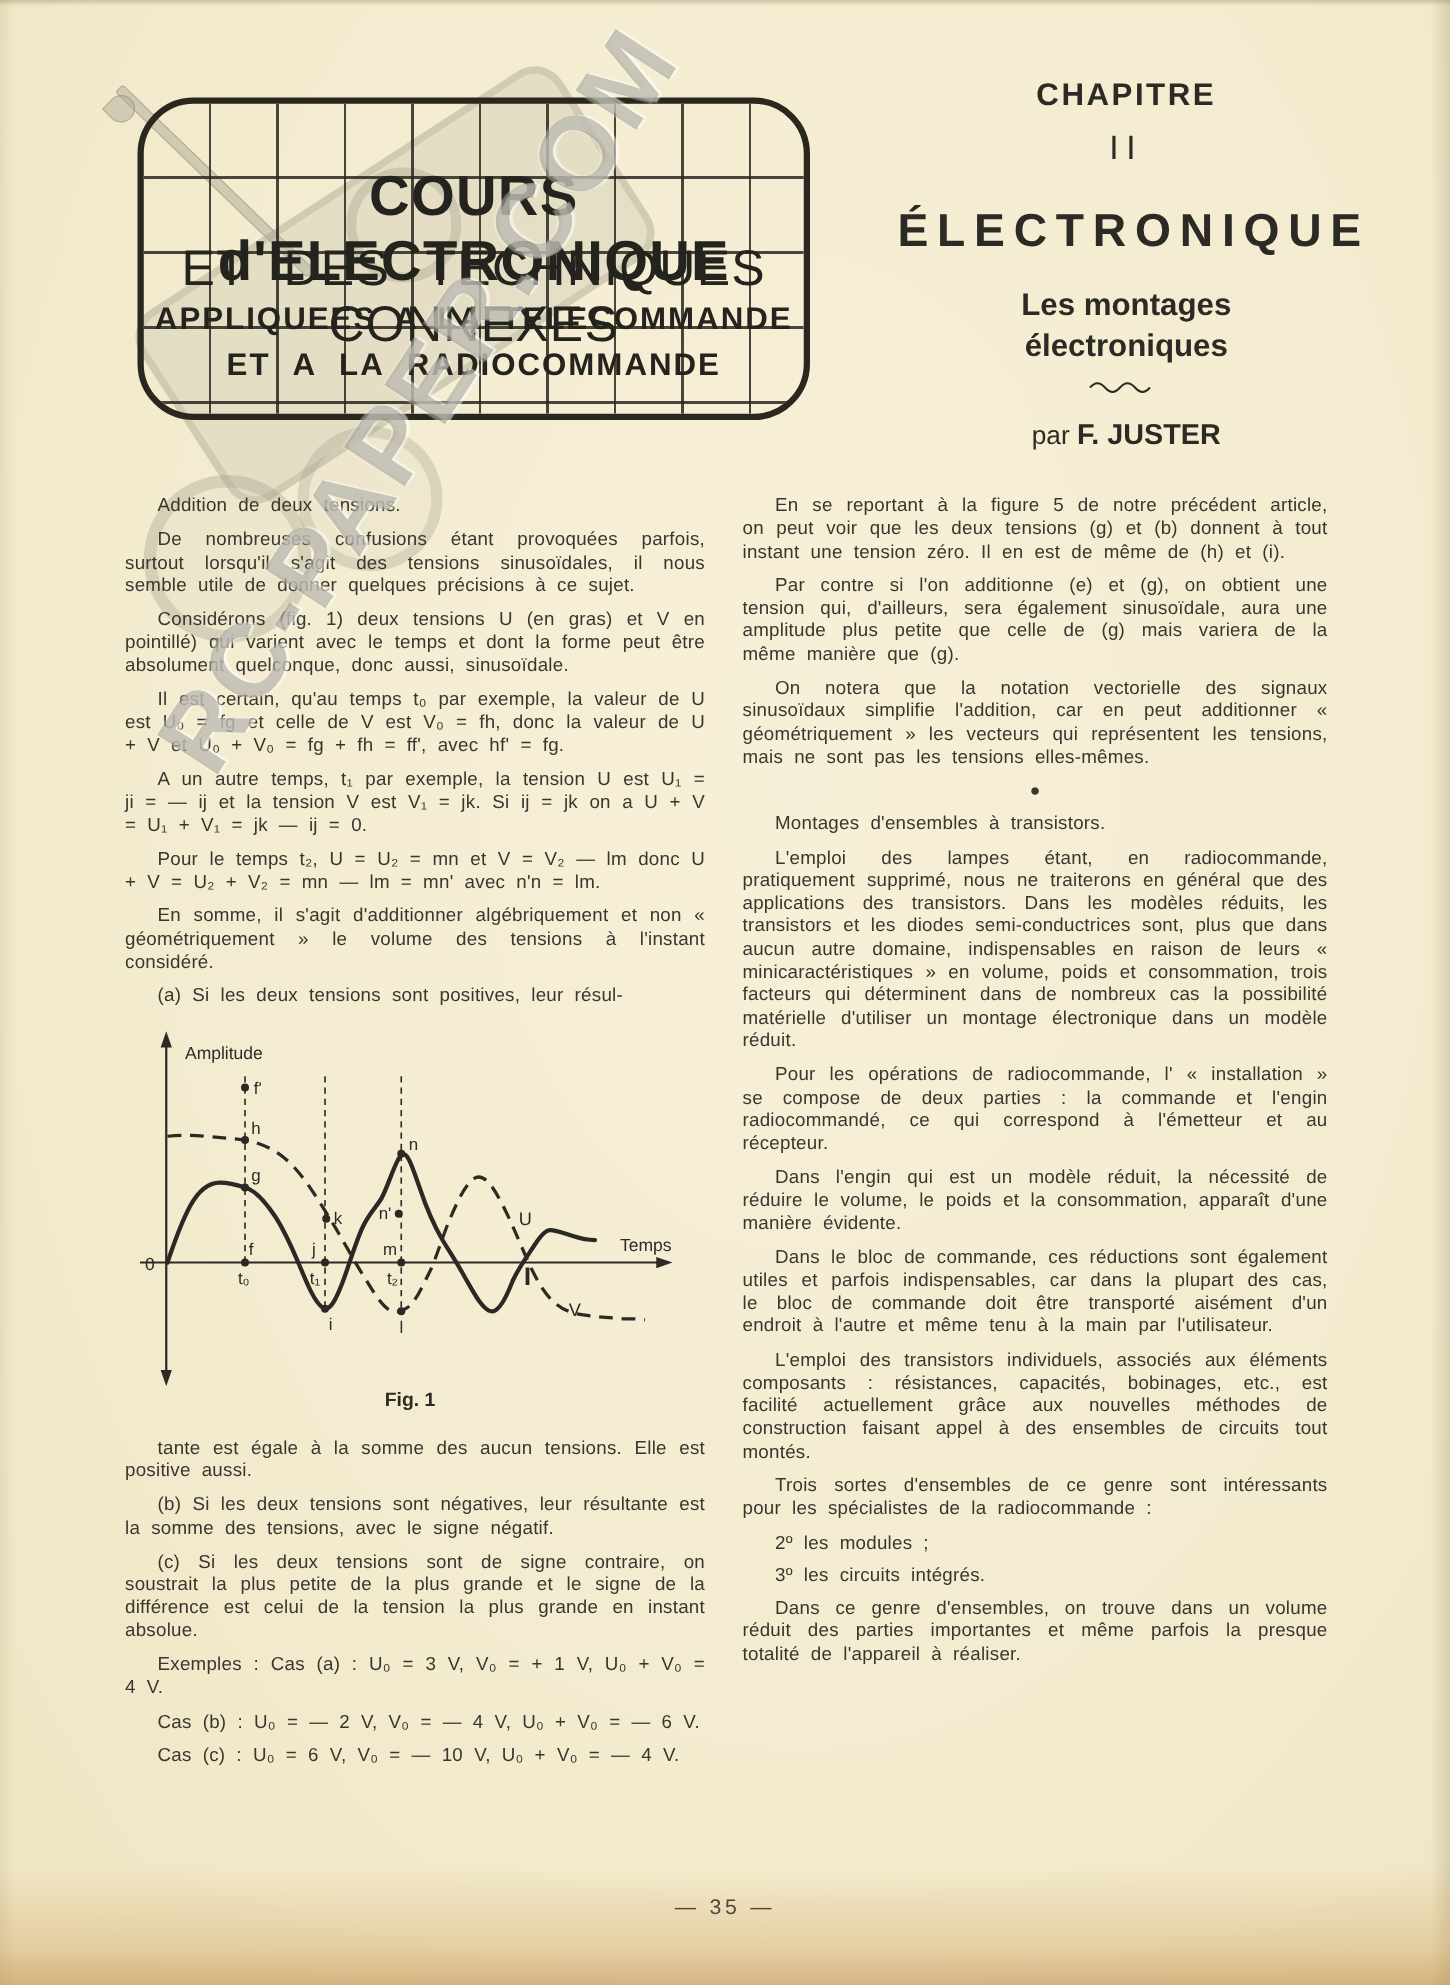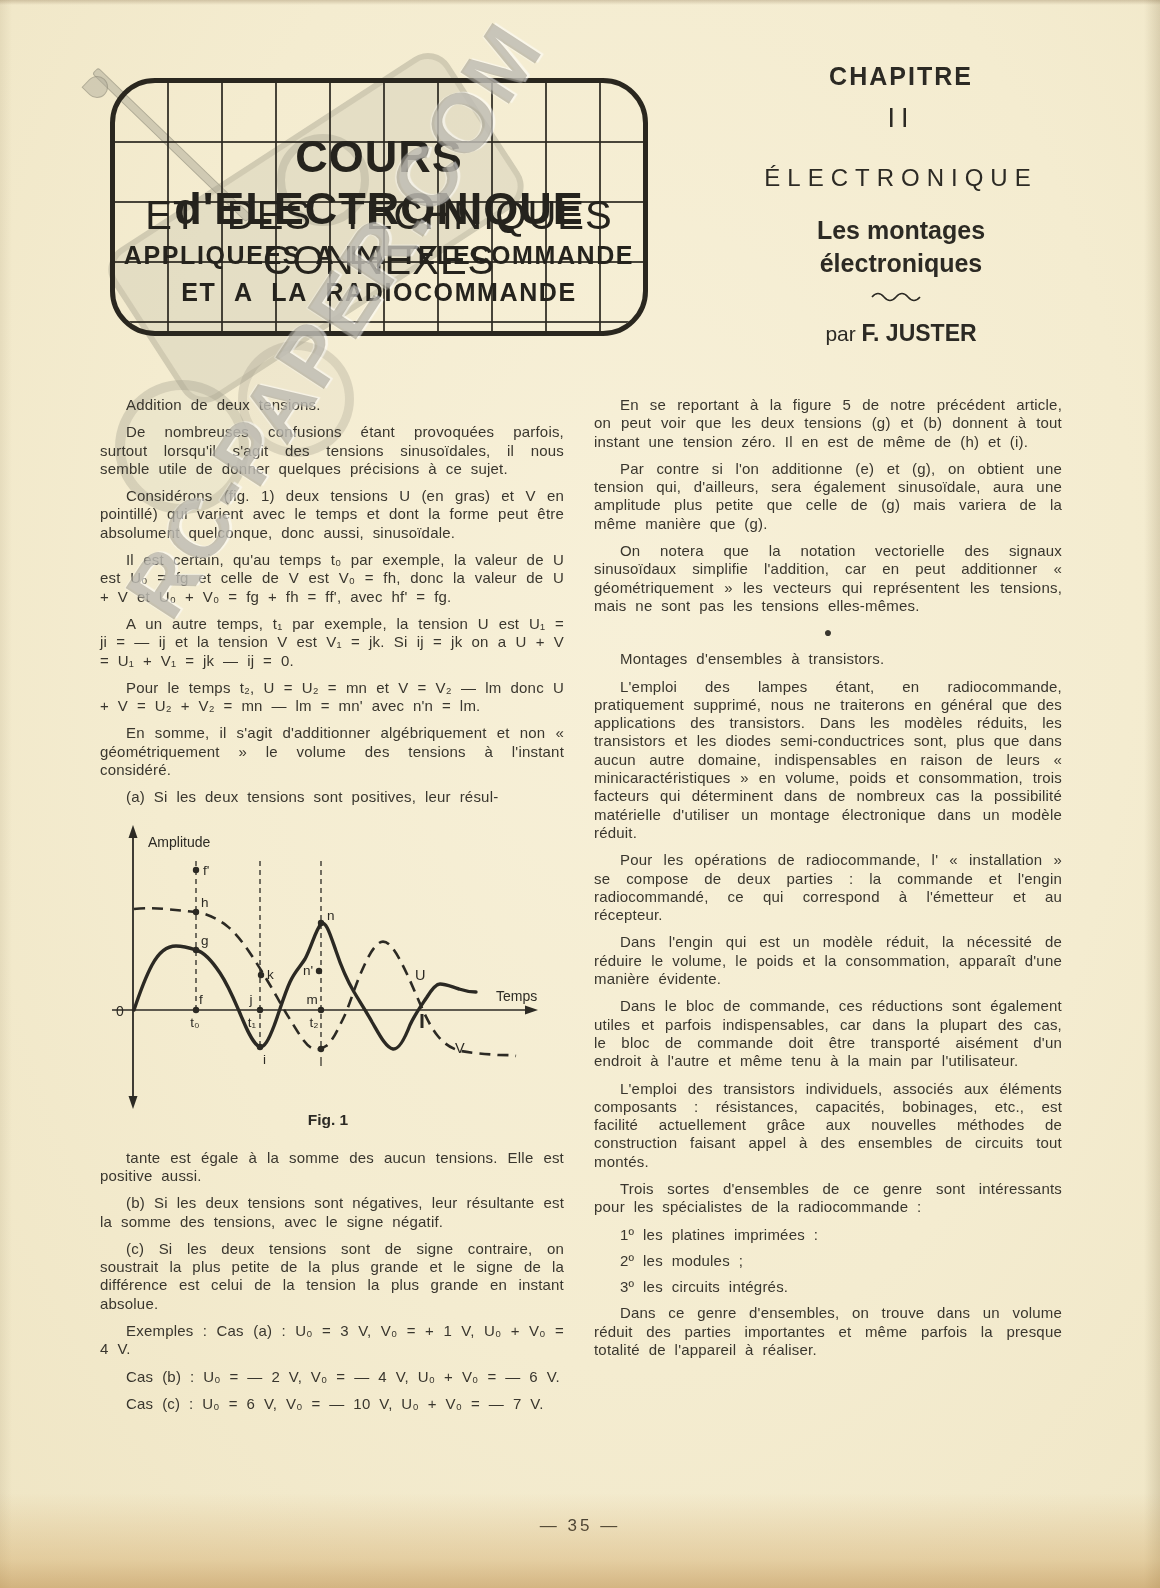--- a/index.html
+++ b/index.html
@@ -63,21 +63,21 @@
   .hb-line1 { top:48px; font-size:45px; font-weight:700; letter-spacing:1px; }
   .hb-line2 { top:110px; font-size:40px; font-weight:400; word-spacing:17px; letter-spacing:1px; }
   .hb-line3 { top:158px; font-size:25px; font-weight:700; word-spacing:7px; letter-spacing:1.6px; }
   .hb-line4 { top:195px; font-size:25px; font-weight:700; word-spacing:10px; letter-spacing:1.6px; }
 
   
   .chapter { position:absolute; left:718px; top:62px; width:366px; text-align:center;
     color:#2c2a24; z-index:5; }
   .chap-label { font-size:25px; font-weight:700; letter-spacing:2px; }
   .chap-num { margin-top:12px; font-size:27px; font-weight:500; letter-spacing:6px; }
-  .chap-title { margin-top:30px; font-size:24px; font-weight:400; letter-spacing:7px; }
+  .chap-title { margin-top:30px; font-size:37px; font-weight:700; letter-spacing:7px; }
   .chap-sub { margin-top:22px; font-size:25px; font-weight:700; line-height:33px; }
   .squiggle { margin-top:8px; }
   .byline { margin-top:14px; font-size:21px; }
   .byline b { font-size:23px; }
 
   
   .col { position:absolute; top:396px; z-index:5; color:#39362e; }
   .col-left { left:100px; width:464px; }
   .col-right { left:594px; width:468px; }
   .col p { margin:0 0 9px 0; font-size:15px; line-height:18.3px;
@@ -198,37 +198,36 @@
         <text x="355" y="236" font-size="14.5">V</text>
         <text x="228" y="308" font-size="15.5" font-weight="bold" text-anchor="middle">Fig. 1</text>
       </svg>
     </div>
 
     <p>tante est égale à la somme des aucun tensions. Elle est positive aussi.</p>
     <p>(b) Si les deux tensions sont négatives, leur résultante est la somme des tensions, avec le signe négatif.</p>
     <p>(c) Si les deux tensions sont de signe contraire, on soustrait la plus petite de la plus grande et le signe de la différence est celui de la tension la plus grande en instant absolue.</p>
     <p>Exemples : Cas (a) : U₀ = 3 V, V₀ = + 1 V, U₀ + V₀ = 4 V.</p>
     <p>Cas (b) : U₀ = — 2 V, V₀ = — 4 V, U₀ + V₀ = — 6 V.</p>
-    <p>Cas (c) : U₀ = 6 V, V₀ = — 10 V, U₀ + V₀ = — 7 V.</p>
+    <p>Cas (c) : U₀ = 6 V, V₀ = — 10 V, U₀ + V₀ = — 4 V.</p>
   </div>
 
   <div class="col col-right">
     <p>En se reportant à la figure 5 de notre précédent article, on peut voir que les deux tensions (g) et (b) donnent à tout instant une tension zéro. Il en est de même de (h) et (i).</p>
     <p>Par contre si l'on additionne (e) et (g), on obtient une tension qui, d'ailleurs, sera également sinusoïdale, aura une amplitude plus petite que celle de (g) mais variera de la même manière que (g).</p>
     <p>On notera que la notation vectorielle des signaux sinusoïdaux simplifie l'addition, car en peut additionner « géométriquement » les vecteurs qui représentent les tensions, mais ne sont pas les tensions elles-mêmes.</p>
     <div class="bullet">●</div>
     <p class="sec-heading">Montages d'ensembles à transistors.</p>
     <p>L'emploi des lampes étant, en radiocommande, pratiquement supprimé, nous ne traiterons en général que des applications des transistors. Dans les modèles réduits, les transistors et les diodes semi-conductrices sont, plus que dans aucun autre domaine, indispensables en raison de leurs « minicaractéristiques » en volume, poids et consommation, trois facteurs qui déterminent dans de nombreux cas la possibilité matérielle d'utiliser un montage électronique dans un modèle réduit.</p>
     <p>Pour les opérations de radiocommande, l' « installation » se compose de deux parties : la commande et l'engin radiocommandé, ce qui correspond à l'émetteur et au récepteur.</p>
     <p>Dans l'engin qui est un modèle réduit, la nécessité de réduire le volume, le poids et la consommation, apparaît d'une manière évidente.</p>
     <p>Dans le bloc de commande, ces réductions sont également utiles et parfois indispensables, car dans la plupart des cas, le bloc de commande doit être transporté aisément d'un endroit à l'autre et même tenu à la main par l'utilisateur.</p>
     <p>L'emploi des transistors individuels, associés aux éléments composants : résistances, capacités, bobinages, etc., est facilité actuellement grâce aux nouvelles méthodes de construction faisant appel à des ensembles de circuits tout montés.</p>
     <p>Trois sortes d'ensembles de ce genre sont intéressants pour les spécialistes de la radiocommande :</p>
     <div class="list">
-      <p>1º les platines imprimées :</p>
       <p>2º les modules ;</p>
       <p>3º les circuits intégrés.</p>
     </div>
     <p>Dans ce genre d'ensembles, on trouve dans un volume réduit des parties importantes et même parfois la presque totalité de l'appareil à réaliser.</p>
   </div>
 
   <div class="watermark">
     <span>RC-PAPER.COM</span>
   </div>
 

